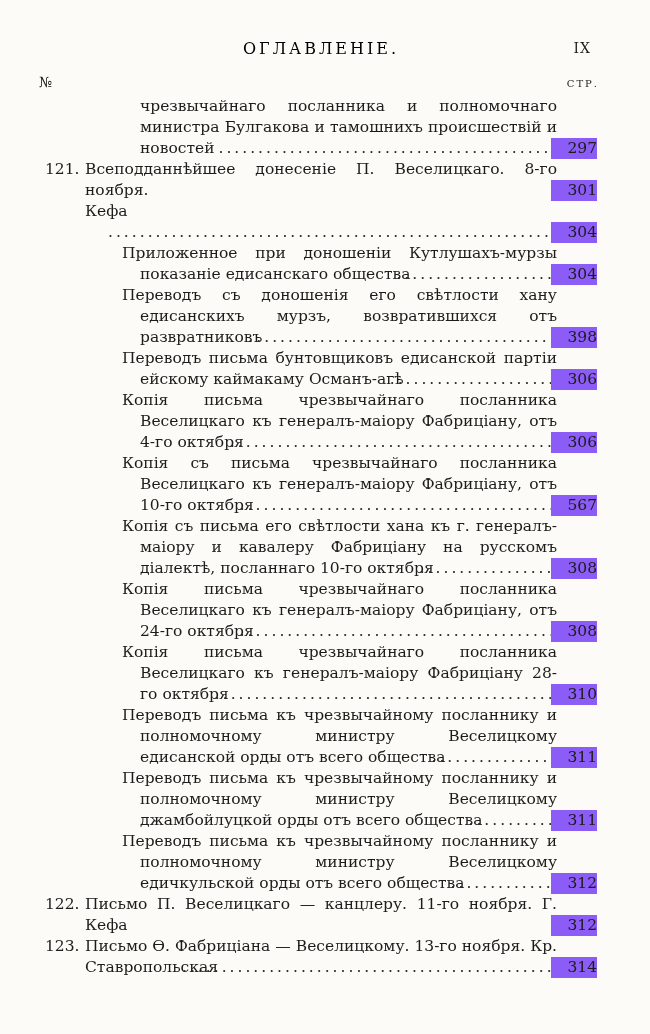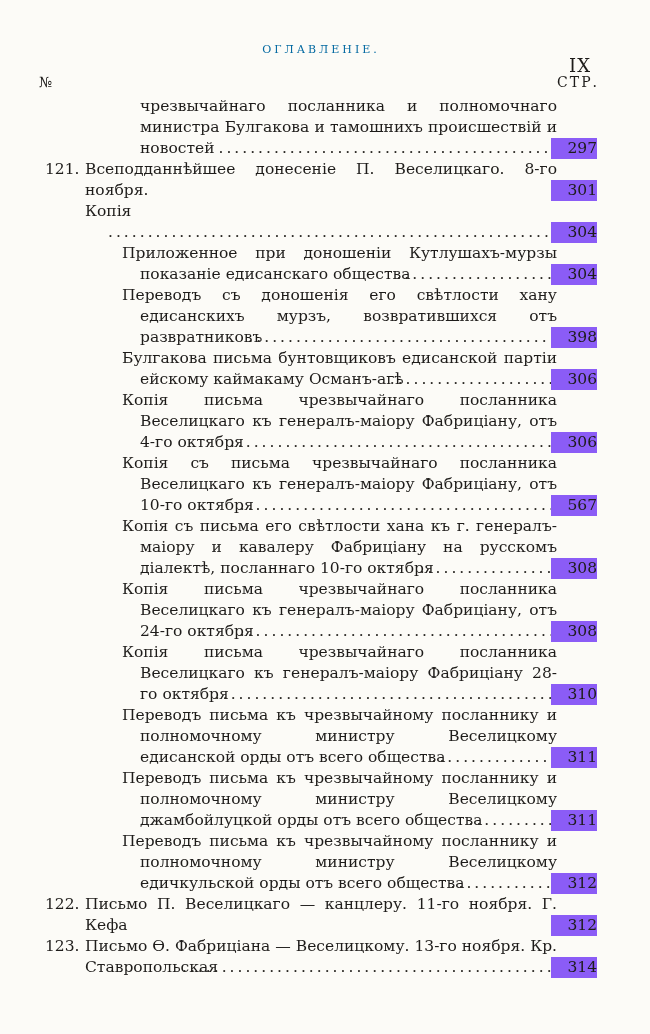--- a/index.html
+++ b/index.html
@@ -17,41 +17,41 @@
     padding: 38px 53px 24px 45px;
     overflow: hidden;
   }
   .running-head {
     position: relative;
     text-align: center;
     height: 18px;
     margin-bottom: 16px;
   }
   .head-title {
-    font-size: 11px;
+    font-size: 16px;
     letter-spacing: 3px;
-    color: #0369a1;
+    color: #000000;
   }
   .folio {
     position: absolute;
     right: 6px;
-    top: 17px;
-    font-size: 18px;
+    top: 0;
+    font-size: 14px;
     letter-spacing: 1px;
     margin-left: 38px;
   }
   .col-labels {
     display: flex;
     justify-content: space-between;
     align-items: baseline;
     height: 18px;
     margin-bottom: 6px;
   }
   .col-no { font-size: 14px; margin-left: -6px; }
-  .col-str { font-size: 14px; letter-spacing: 2px; margin-right: -2px; }
+  .col-str { font-size: 10px; letter-spacing: 2px; margin-right: -2px; }
 
   .toc { }
   .entry {
     position: relative;
     text-align: justify;
     overflow: hidden;
     padding-right: 40px;
   }
   .entry.main     { padding-left: 40px; text-indent: -40px; }
   .entry.cont-main{ padding-left: 40px; text-indent: 0; }
@@ -107,40 +107,40 @@
       <span>чрезвычайнаго посланника и полномочнаго министра Булгакова и тамошнихъ происшествій и новостей</span><span class="leader"></span>
       <span class="pg">297</span>
     </div>
 
     <div class="entry main">
       <span class="num">121.</span><span>Всеподданнѣйшее донесеніе П. Веселицкаго. 8-го ноября.</span>
       <span class="pg">301</span>
     </div>
 
     <div class="entry cont-main">
-      <span>Копія</span>
+      <span>Кефа</span>
     </div>
 
     <div class="entry sub">
       <span class="leader"></span>
       <span class="pg">304</span>
     </div>
 
     <div class="entry sub">
       <span>Приложенное при доношеніи Кутлушахъ-мурзы показаніе едисанскаго общества</span><span class="leader"></span>
       <span class="pg">304</span>
     </div>
 
     <div class="entry sub">
       <span>Переводъ съ доношенія его свѣтлости хану едисанскихъ мурзъ, возвратившихся отъ развратниковъ</span><span class="leader"></span>
       <span class="pg">398</span>
     </div>
 
     <div class="entry sub">
-      <span>Булгакова письма бунтовщиковъ едисанской партіи ейскому каймакаму Османъ-агѣ</span><span class="leader"></span>
+      <span>Переводъ письма бунтовщиковъ едисанской партіи ейскому каймакаму Османъ-агѣ</span><span class="leader"></span>
       <span class="pg">306</span>
     </div>
 
     <div class="entry sub">
       <span>Копія письма чрезвычайнаго посланника Веселицкаго къ генералъ-маіору Фабриціану, отъ 4-го октября</span><span class="leader"></span>
       <span class="pg">306</span>
     </div>
 
     <div class="entry sub">
       <span>Копія съ письма чрезвычайнаго посланника Веселицкаго къ генералъ-маіору Фабриціану, отъ 10-го октября</span><span class="leader"></span>

